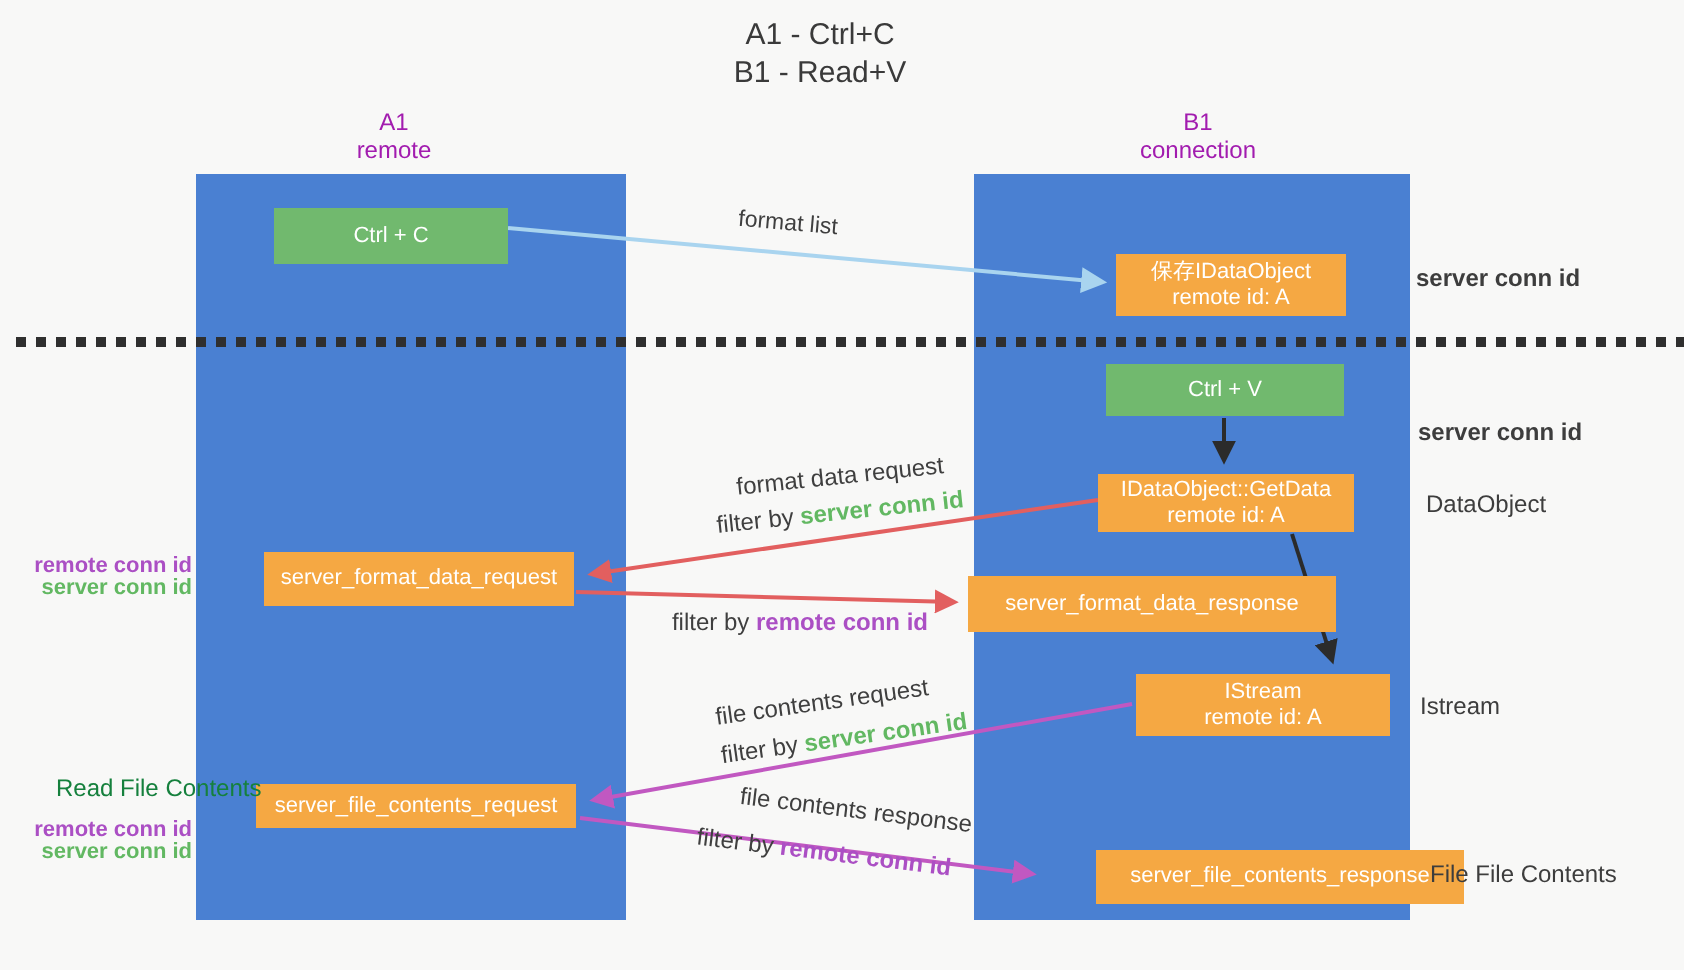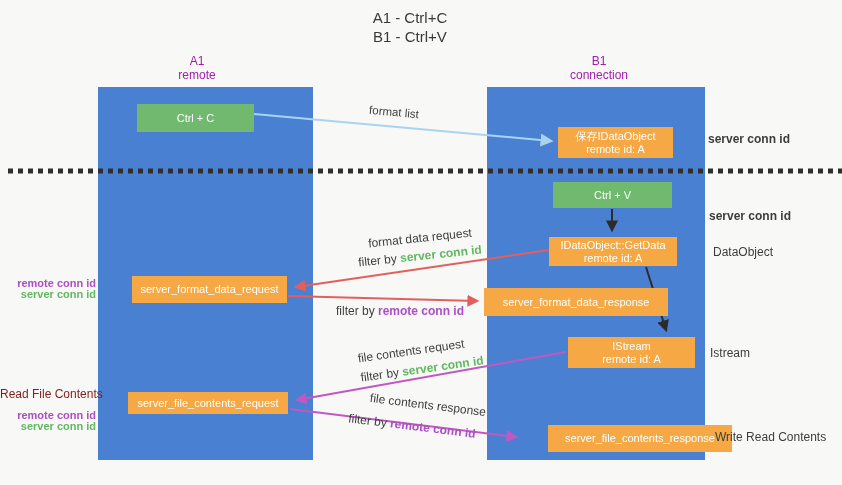--- a/index.html
+++ b/index.html
@@ -58,34 +58,34 @@
   #note-scid1{left:708px; top:132px;}
   #note-scid2{left:709px; top:209px;}
   #note-dataobject{left:713px; top:245px;}
   #note-istream{left:710px; top:346px;}
   #note-write{left:715px; top:430px;}
 
   .left-note{position:absolute; left:0; width:96px; text-align:right;
              white-space:nowrap; z-index:4;}
   .left-pair{font-size:11px; line-height:11px; font-weight:bold;}
   #note-pair1{top:278px;}
-  #note-read{top:387px; font-size:12px; color:#7f1d1d;}
+  #note-read{top:387px; font-size:12px; color:#15803d;padding-left:28px;}
   #note-pair2{top:410px;}
 
   
   .arrows-layer{position:absolute; left:0; top:0; z-index:2; pointer-events:none;}
 </style>
 </head>
 <body>
 
 <div class="canvas">
 
   <div class="title">
     <div>A1 - Ctrl+C</div>
-    <div>B1 - Ctrl+V</div>
+    <div>B1 - Read+V</div>
   </div>
 
   <div class="lane-header lane-header-left">
     <div>A1</div>
     <div>remote</div>
   </div>
   <div class="lane-header lane-header-right">
     <div>B1</div>
     <div>connection</div>
   </div>
@@ -189,21 +189,21 @@
   </div>
   <div class="albl" id="lbl-fcresp-filter">
     <span>filter by</span>
     <span class="purple-t">remote conn id</span>
   </div>
 
   <div class="note green-t" id="note-scid1">server conn id</div>
   <div class="note green-t" id="note-scid2">server conn id</div>
   <div class="note" id="note-dataobject">DataObject</div>
   <div class="note" id="note-istream">Istream</div>
-  <div class="note" id="note-write">Write Read Contents</div>
+  <div class="note" id="note-write">File File Contents</div>
 
   <div class="left-note left-pair" id="note-pair1">
     <div class="purple-t">remote conn id</div>
     <div class="green-t">server conn id</div>
   </div>
   <div class="left-note" id="note-read">Read File Contents</div>
   <div class="left-note left-pair" id="note-pair2">
     <div class="purple-t">remote conn id</div>
     <div class="green-t">server conn id</div>
   </div>

